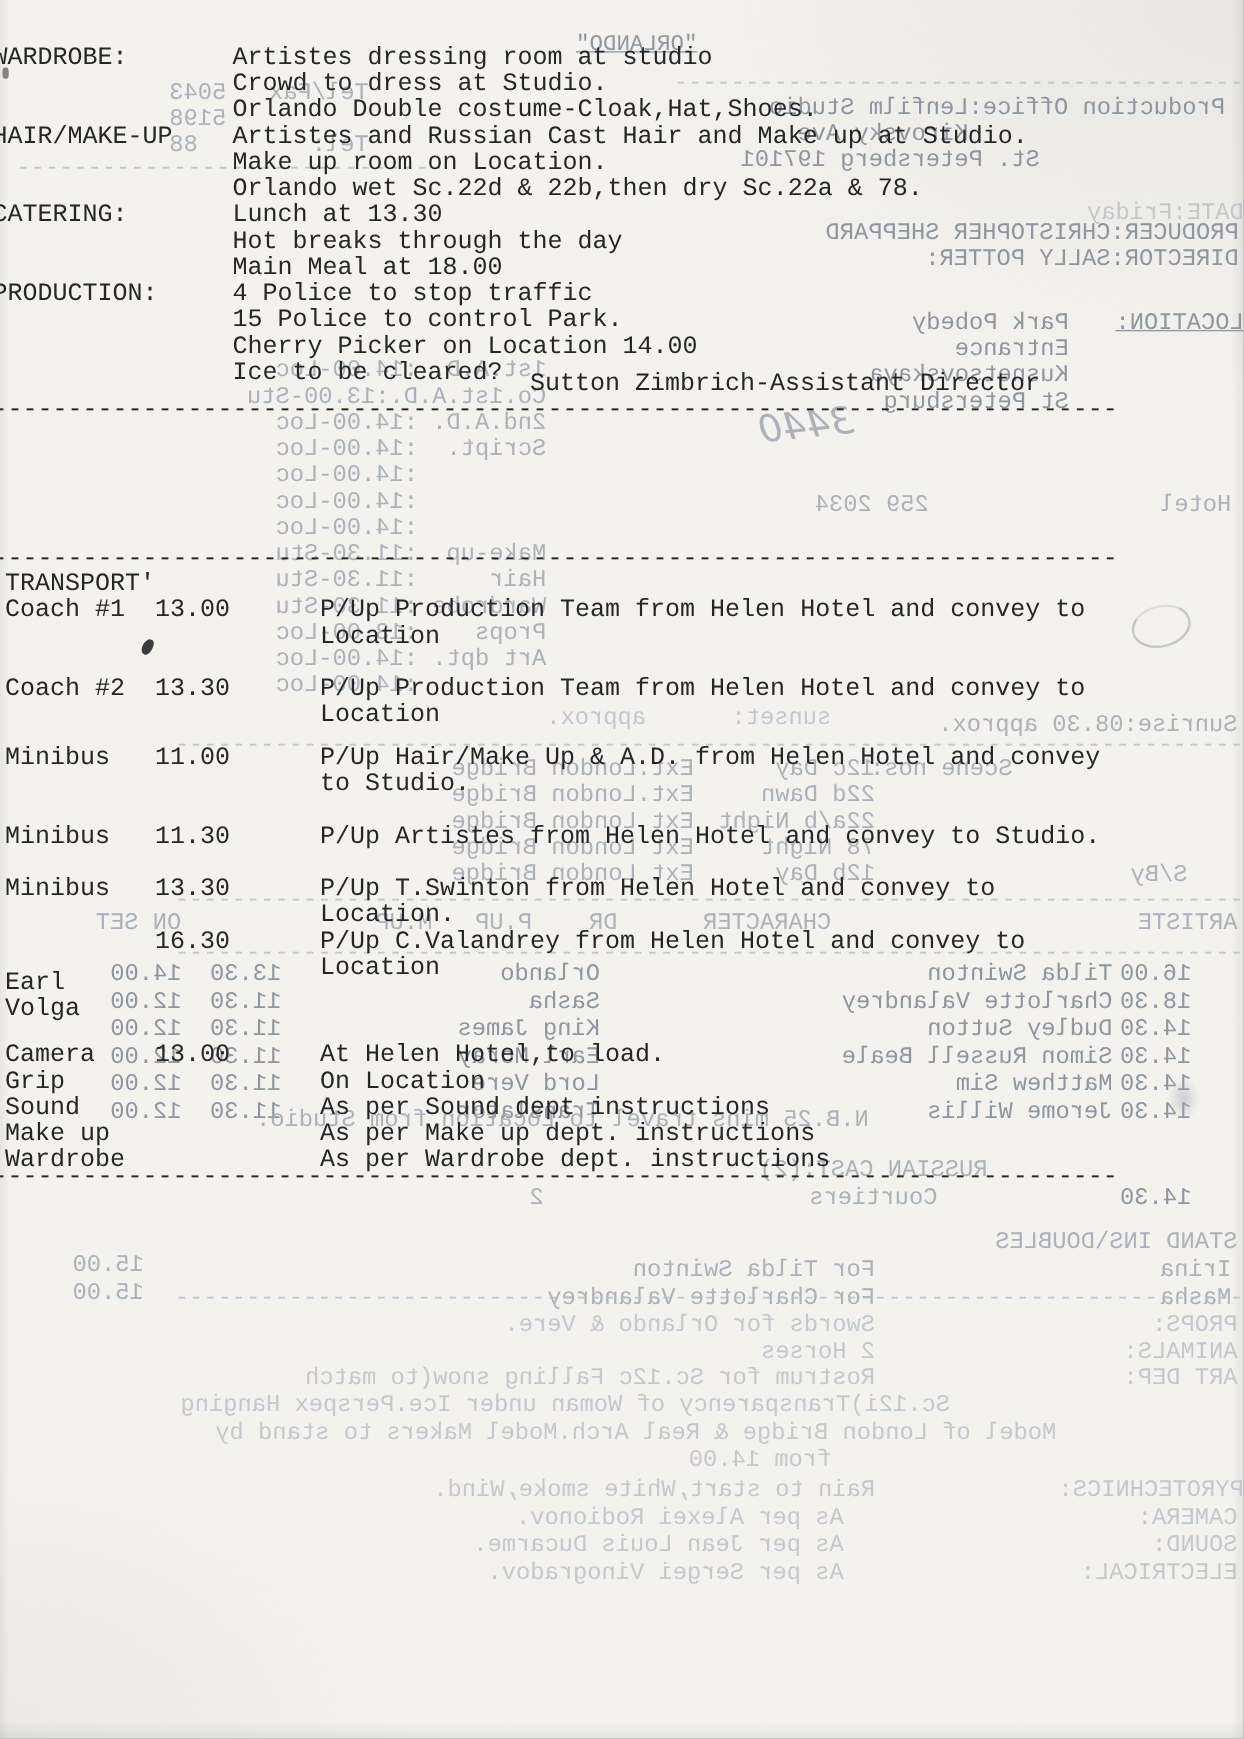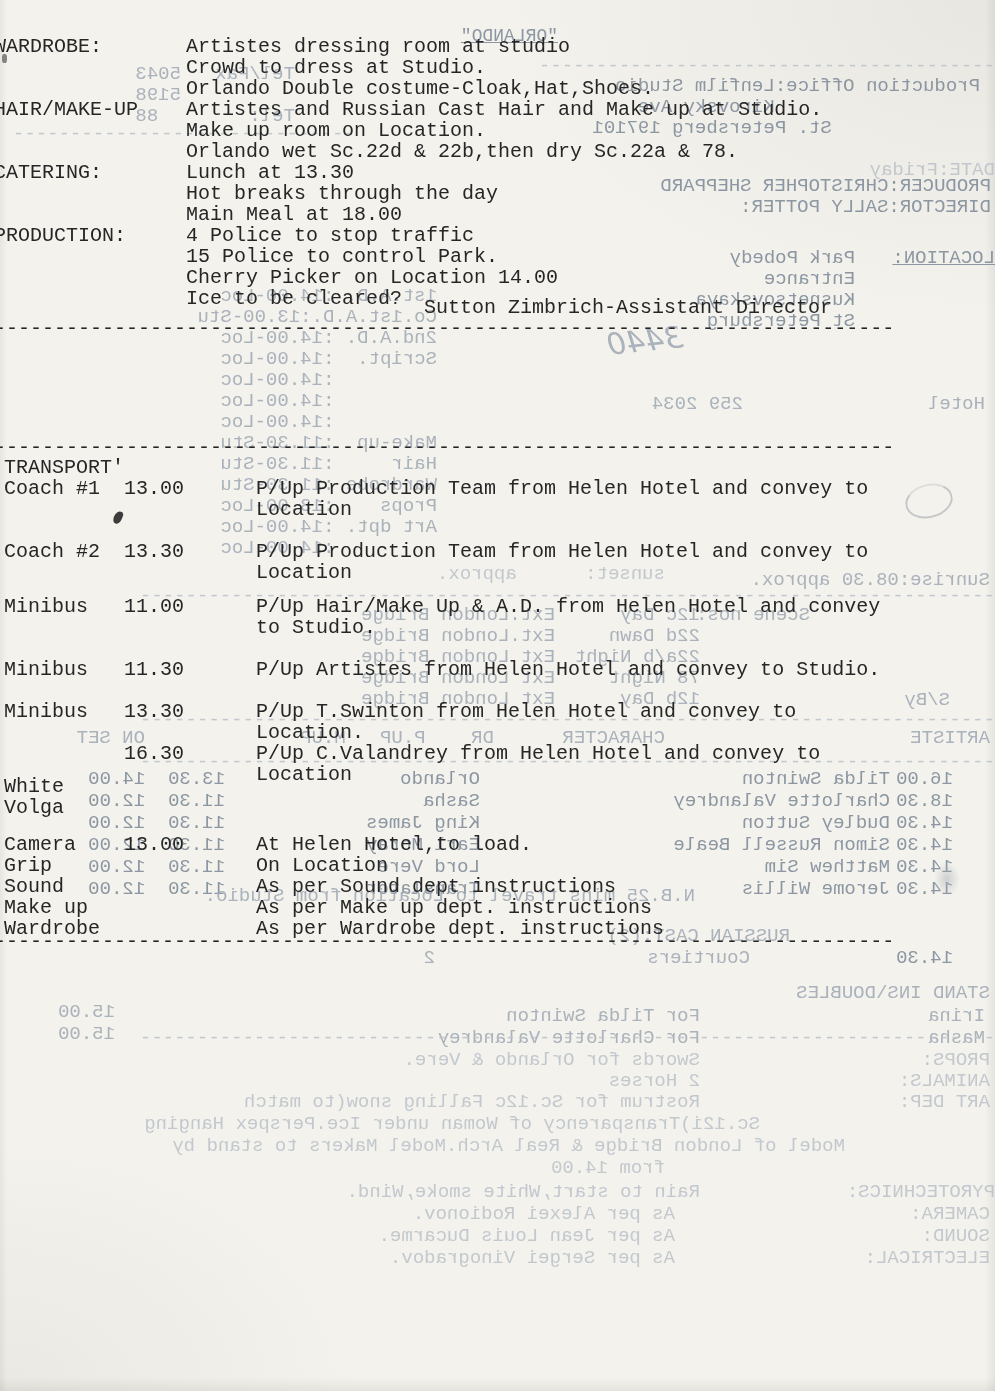--- a/index.html
+++ b/index.html
@@ -190,21 +190,21 @@
                      Location</pre>
       <pre class="blk" style="left: 4px; top: 596px;">Minibus   11.00      P/Up Hair/Make Up &amp; A.D. from Helen Hotel and convey
                      to Studio.
 
 Minibus   11.30      P/Up Artistes from Helen Hotel and convey to Studio.
 
 Minibus   13.30      P/Up T.Swinton from Helen Hotel and convey to
                      Location.
           16.30      P/Up C.Valandrey from Helen Hotel and convey to
                      Location</pre>
-      <pre class="blk" style="left: 4px; top: 776px;">White
+      <pre class="blk" style="left: 4px; top: 776px;">Earl
 Volga</pre>
       <pre class="blk" style="left: 4px; top: 834px;">Camera    13.00      At Helen Hotel,to load.
 Grip                 On Location
 Sound                As per Sound dept instructions
 Make up              As per Make up dept. instructions
 Wardrobe             As per Wardrobe dept. instructions</pre>
       <pre class="blk" style="left: -6px; top: 931px;">---------------------------------------------------------------------------</pre>
     </div>
   <div class="artifact circle-mark"></div>
   <div class="artifact smudge-mark"></div>

